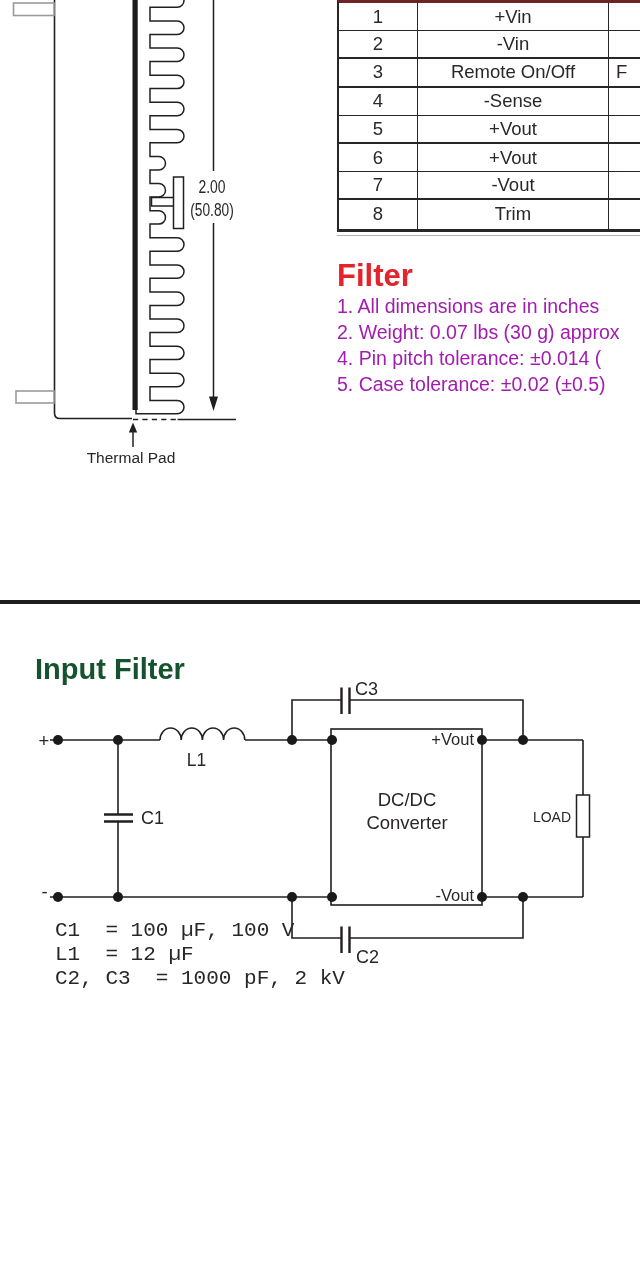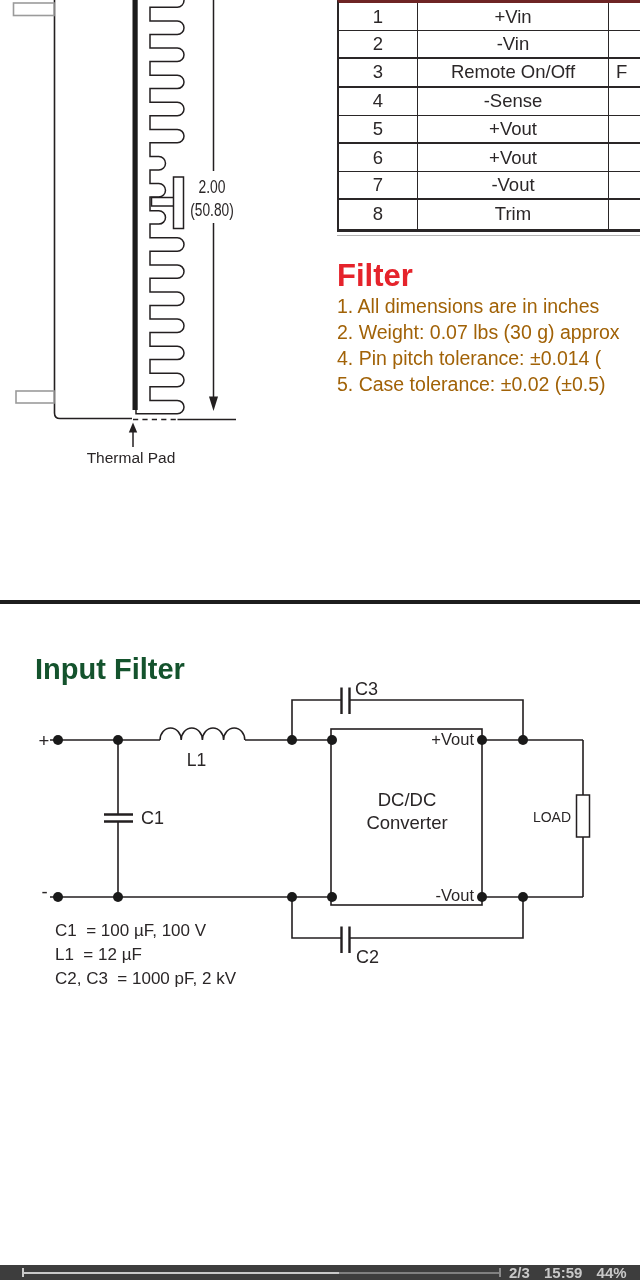--- a/index.html
+++ b/index.html
@@ -14,28 +14,28 @@
   .trow.thick { border-bottom-width:2.6px; }
   .trow:last-child { border-bottom:none; }
   .tcell { display:flex; align-items:center; justify-content:center; font-size:18.5px; color:#2b2728; }
   .c1 { width:79px; border-right:1.6px solid #2a2627; }
   .c2 { width:191px; border-right:1.6px solid #2a2627; }
   .c3 { flex:1; justify-content:flex-start; padding-left:7px; }
   #table-underline { position:absolute; left:337px; top:234.5px; width:303px; height:1.6px; background:#b2b2b2; }
 
   
   #notes-title { position:absolute; left:337px; top:260px; font-size:31px; line-height:31px; font-weight:bold; color:#e5232b; }
-  #notes-list { position:absolute; left:337px; top:293px; font-size:19.5px; color:#a16207; line-height:26px; white-space:nowrap; }
+  #notes-list { position:absolute; left:337px; top:293px; font-size:19.5px; color:#a21caf; line-height:26px; white-space:nowrap; }
 
   
   #page-divider { position:absolute; left:0; top:600px; width:640px; height:4px; background:#1d1d1d; }
 
   
   #input-filter-title { position:absolute; left:35px; top:655px; font-size:29px; line-height:29px; font-weight:bold; color:#14532d; }
-  #legend { position:absolute; left:55px; top:919px; font-size:17px; color:#2a2627; line-height:24px; }
+  #legend { position:absolute; left:55px; top:919px; font-size:21px; color:#2a2627; line-height:24px;font-family:Liberation Mono, monospace; }
   #legend div { white-space:pre; }
 
   
   #status-bar { position:absolute; left:0; top:1265px; width:640px; height:15px; background:#3d3d3d; }
   #scrub-tick-left { position:absolute; left:22px; top:3px; width:1.6px; height:9px; background:#c9c9c9; }
   #scrub-done { position:absolute; left:23.5px; top:6.8px; width:315.5px; height:1.8px; background:#c9c9c9; }
   #scrub-rest { position:absolute; left:339px; top:6.8px; width:160px; height:1.8px; background:#808080; }
   #scrub-tick-right { position:absolute; left:499px; top:3px; width:1.6px; height:9px; background:#8a8a8a; }
   #status-text { position:absolute; left:509px; top:0; height:15px; line-height:15.5px; font-size:15px; font-weight:bold; color:#c9c9c9; }
   #status-text span { margin-right:10px; }
@@ -184,25 +184,14 @@
     <text x="474" y="231" text-anchor="end" font-size="16.5">-Vout</text>
     <text x="571" y="152" text-anchor="end" font-size="14">LOAD</text>
   </svg>
 
   <div id="legend">
     <div>C1  = 100 µF, 100 V</div>
     <div>L1  = 12 µF</div>
     <div>C2, C3  = 1000 pF, 2 kV</div>
   </div>
 
-  <div id="status-bar">
-    <div id="scrub-tick-left"></div>
-    <div id="scrub-done"></div>
-    <div id="scrub-rest"></div>
-    <div id="scrub-tick-right"></div>
-    <div id="status-text">
-      <span>2/3</span>
-      <span>15:59</span>
-      <span>44%</span>
-    </div>
-  </div>
 
 </div>
 
 </body></html>

